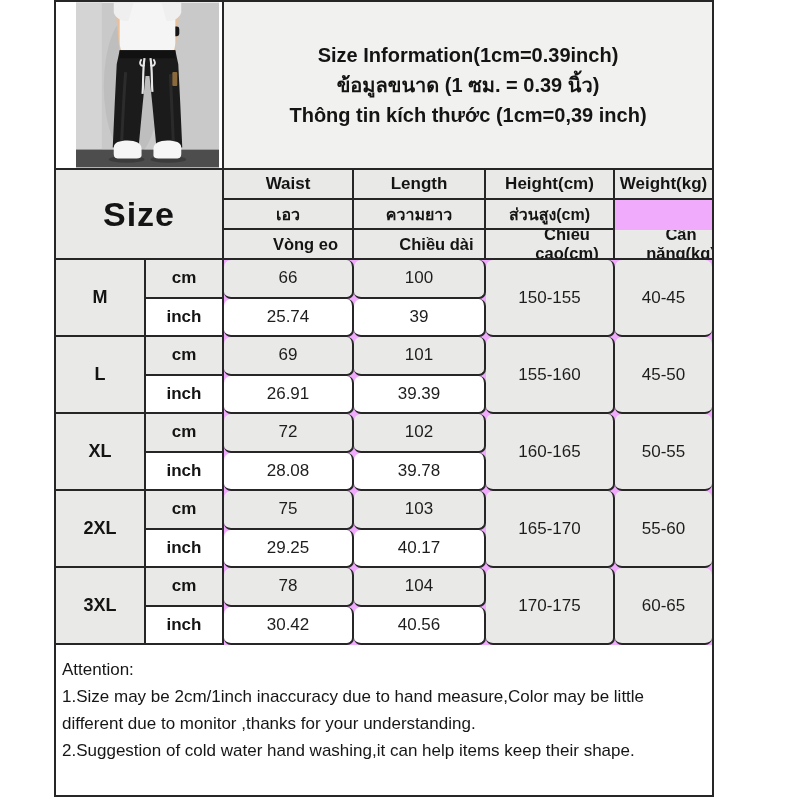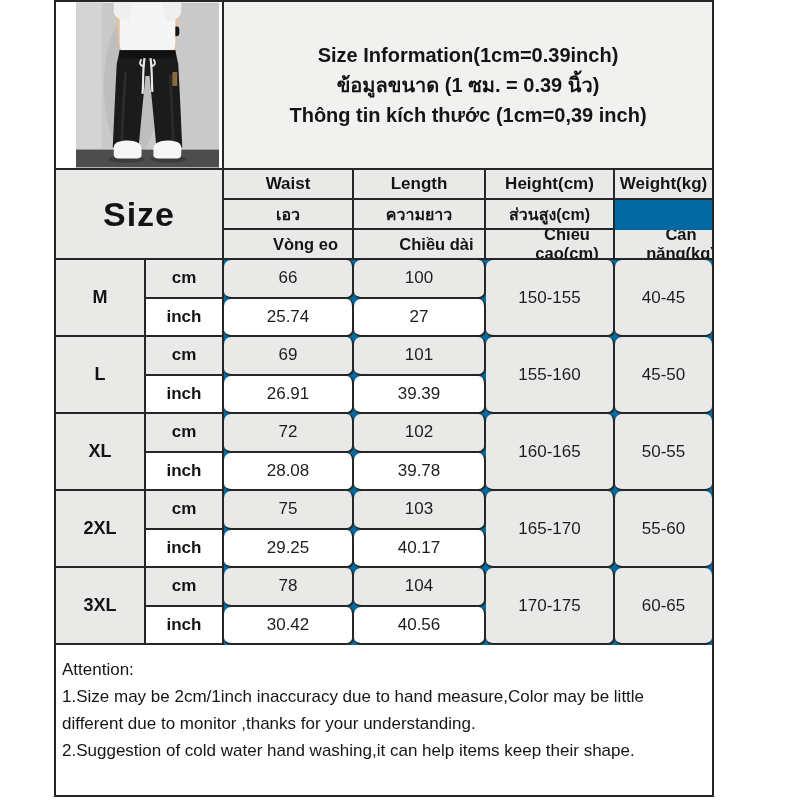--- a/index.html
+++ b/index.html
@@ -18,21 +18,21 @@
   }
   .sheet{position:relative;width:800px;height:800px;background:#fff;overflow:hidden;}
   .size-table{
     position:absolute;left:54px;top:0;
     width:660px;height:797px;
     border:2px solid var(--line);
     box-sizing:border-box;
     display:grid;
     grid-template-columns:90px 78px 130px 132px 129px 1fr;
     grid-template-rows:168px 30px 30px 30px repeat(10,38.5px) 1fr;
-    background:#0369a1;
+    background:#f0abfc;
   }
   .cell{
     display:flex;align-items:center;justify-content:center;
     border-right:2px solid var(--line);
     border-bottom:2px solid var(--line);
     box-sizing:border-box;
     overflow:hidden;
     text-align:center;
   }
   .no-r{border-right:none;}
@@ -125,21 +125,21 @@
     <div class="cell gray hdr-vi no-r" style="grid-area:4/6/5/7">Cân nặng(kg)</div>
 
     <div class="cell gray size-label" style="grid-area:5/1/7/2">M</div>
     <div class="cell gray unit" style="grid-area:5/2/6/3">cm</div>
     <div class="cell gray num" style="grid-area:5/3/6/4">66</div>
     <div class="cell gray num" style="grid-area:5/4/6/5">100</div>
     <div class="cell gray num" style="grid-area:5/5/7/6">150-155</div>
     <div class="cell gray num no-r" style="grid-area:5/6/7/7">40-45</div>
     <div class="cell white unit" style="grid-area:6/2/7/3">inch</div>
     <div class="cell white num" style="grid-area:6/3/7/4">25.74</div>
-    <div class="cell white num" style="grid-area:6/4/7/5">27</div>
+    <div class="cell white num" style="grid-area:6/4/7/5">39</div>
 
     <div class="cell gray size-label" style="grid-area:7/1/9/2">L</div>
     <div class="cell gray unit" style="grid-area:7/2/8/3">cm</div>
     <div class="cell gray num" style="grid-area:7/3/8/4">69</div>
     <div class="cell gray num" style="grid-area:7/4/8/5">101</div>
     <div class="cell gray num" style="grid-area:7/5/9/6">155-160</div>
     <div class="cell gray num no-r" style="grid-area:7/6/9/7">45-50</div>
     <div class="cell white unit" style="grid-area:8/2/9/3">inch</div>
     <div class="cell white num" style="grid-area:8/3/9/4">26.91</div>
     <div class="cell white num" style="grid-area:8/4/9/5">39.39</div>

